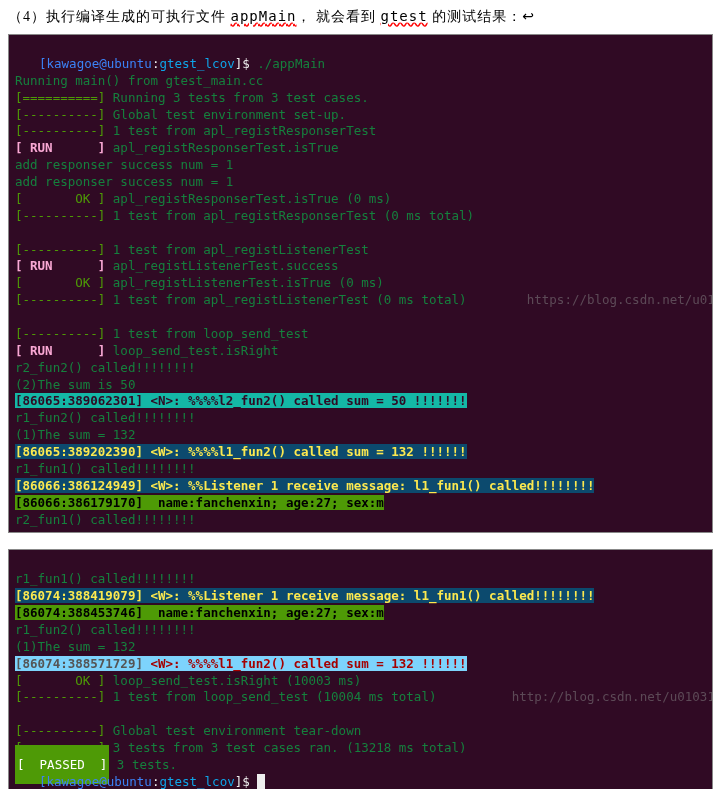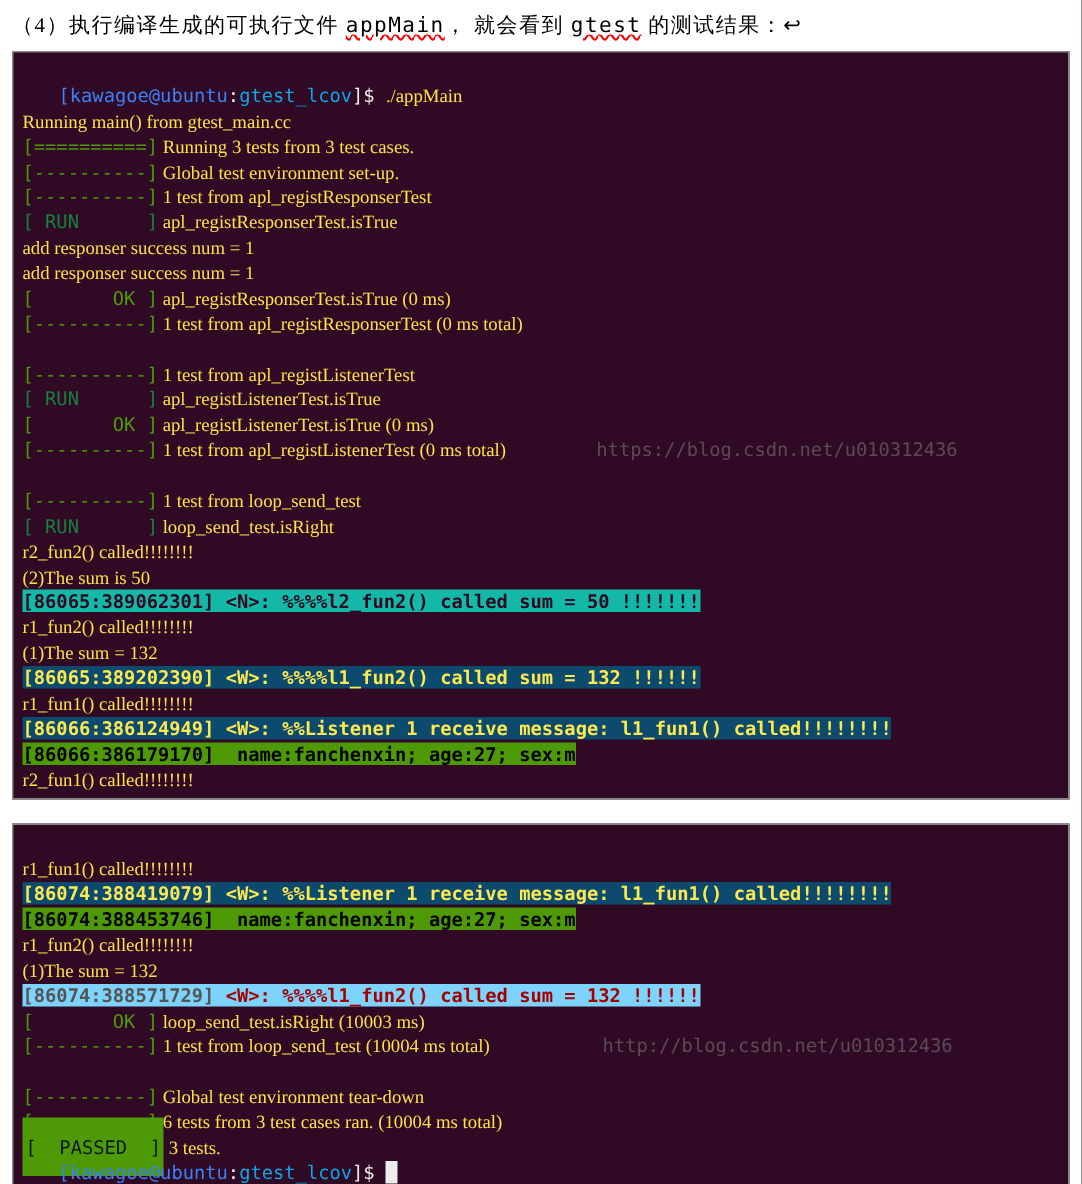--- a/index.html
+++ b/index.html
@@ -4,29 +4,29 @@
 <style>
 body { margin:0; padding:8px; font-family:"SimSun",serif; background:#fff; font-size:13px; width:721px; box-sizing:border-box; }
 .intro { color:#000; margin-bottom:8px; font-size:14px; letter-spacing:1px; }
 .intro .fn { font-family:monospace; }
 .intro .wavy { text-decoration:underline wavy red; }
 .term { background:#300a24; color:#eee; font-family:"DejaVu Sans Mono","Consolas",monospace; font-size:12.5px; line-height:1.35; padding:4px 6px; border:1px solid #888; white-space:pre; overflow:hidden; margin-bottom:16px; }
 .prompt .user { color:#3b82f6;margin-left:24px; }
 .prompt .sep { color:#eee; }
 .prompt .path { color:#0ea5e9; }
 .g { color:#4e9a06; }
-.gb { color:#15803d; font-weight:normal; }
-.w { color:#fde047;font-family:Liberation Serif, serif; }
+.gb { color:#f9a8d4; font-weight:bold; }
+.w { color:#15803d; }
 .ok { color:#4e9a06; }
 .hl-green { background:#14b8a6; color:#300a24; font-weight:bold; }
 .hl-red { background:#0c4a6e; color:#fce94f; font-weight:bold; }
 .hl-olive { background:#4e9a06; color:#000000; font-weight:bold; }
 .hl-grey { background:#7dd3fc; color:#a40000; font-weight:bold; }
 .hl-grey .lbl { color:#555; }
-.pass { background:#4e9a06; color:#0f172a; padding:12px 2px; }
+.pass { background:#4e9a06; color:#ffffff; padding:12px 2px; }
 .wm { color:#888; opacity:.5; }
 .cursor { background:#eee; color:#300a24; }
 </style>
 </head>
 <body>
 
 <div class="intro">
 <span>（4）</span><span>执行编译生成的可执行文件 </span><span class="fn wavy">appMain</span><span>， 就会看到 </span><span class="fn wavy">gtest</span><span> 的测试结果：↩</span>
 </div>
 
@@ -36,21 +36,21 @@
 <span class="g">[==========]</span><span class="w"> Running 3 tests from 3 test cases.</span>
 <span class="g">[----------]</span><span class="w"> Global test environment set-up.</span>
 <span class="g">[----------]</span><span class="w"> 1 test from apl_registResponserTest</span>
 <span class="gb">[ RUN      ]</span><span class="w"> apl_registResponserTest.isTrue</span>
 <span class="w">add responser success num = 1</span>
 <span class="w">add responser success num = 1</span>
 <span class="ok">[       OK ]</span><span class="w"> apl_registResponserTest.isTrue (0 ms)</span>
 <span class="g">[----------]</span><span class="w"> 1 test from apl_registResponserTest (0 ms total)</span>
 <span></span>
 <span class="g">[----------]</span><span class="w"> 1 test from apl_registListenerTest</span>
-<span class="gb">[ RUN      ]</span><span class="w"> apl_registListenerTest.isTrue</span>
+<span class="gb">[ RUN      ]</span><span class="w"> apl_registListenerTest.success</span>
 <span class="ok">[       OK ]</span><span class="w"> apl_registListenerTest.isTrue (0 ms)</span>
 <span class="g">[----------]</span><span class="w"> 1 test from apl_registListenerTest (0 ms total)</span><span class="wm">        https://blog.csdn.net/u010312436</span>
 <span></span>
 <span class="g">[----------]</span><span class="w"> 1 test from loop_send_test</span>
 <span class="gb">[ RUN      ]</span><span class="w"> loop_send_test.isRight</span>
 <span class="w">r2_fun2() called!!!!!!!!</span>
 <span class="w">(2)The sum is 50</span>
 <span class="hl-green">[86065:389062301] &lt;N&gt;: %%%%l2_fun2() called sum = 50 !!!!!!!</span>
 <span class="w">r1_fun2() called!!!!!!!!</span>
 <span class="w">(1)The sum = 132</span>
@@ -65,16 +65,16 @@
 <span class="w">r1_fun1() called!!!!!!!!</span>
 <span class="hl-red">[86074:388419079] &lt;W&gt;: %%Listener 1 receive message: l1_fun1() called!!!!!!!!</span>
 <span class="hl-olive">[86074:388453746]  name:fanchenxin; age:27; sex:m</span>
 <span class="w">r1_fun2() called!!!!!!!!</span>
 <span class="w">(1)The sum = 132</span>
 <span class="hl-grey"><span class="lbl">[86074:388571729]</span><span> &lt;W&gt;: %%%%l1_fun2() called sum = 132 !!!!!!</span></span>
 <span class="ok">[       OK ]</span><span class="w"> loop_send_test.isRight (10003 ms)</span>
 <span class="g">[----------]</span><span class="w"> 1 test from loop_send_test (10004 ms total)</span><span class="wm">          http://blog.csdn.net/u010312436</span>
 <span></span>
 <span class="g">[----------]</span><span class="w"> Global test environment tear-down</span>
-<span class="g">[==========]</span><span class="w"> 6 tests from 3 test cases ran. (10004 ms total)</span>
+<span class="g">[==========]</span><span class="w"> 3 tests from 3 test cases ran. (13218 ms total)</span>
 <span class="pass">[  PASSED  ]</span><span class="w"> 3 tests.</span>
 <span class="prompt"><span class="user">[kawagoe@ubuntu</span><span class="sep">:</span><span class="path">gtest_lcov</span><span class="sep">]$ </span><span class="cursor"> </span></span>
 </div>
 
 </body></html>

